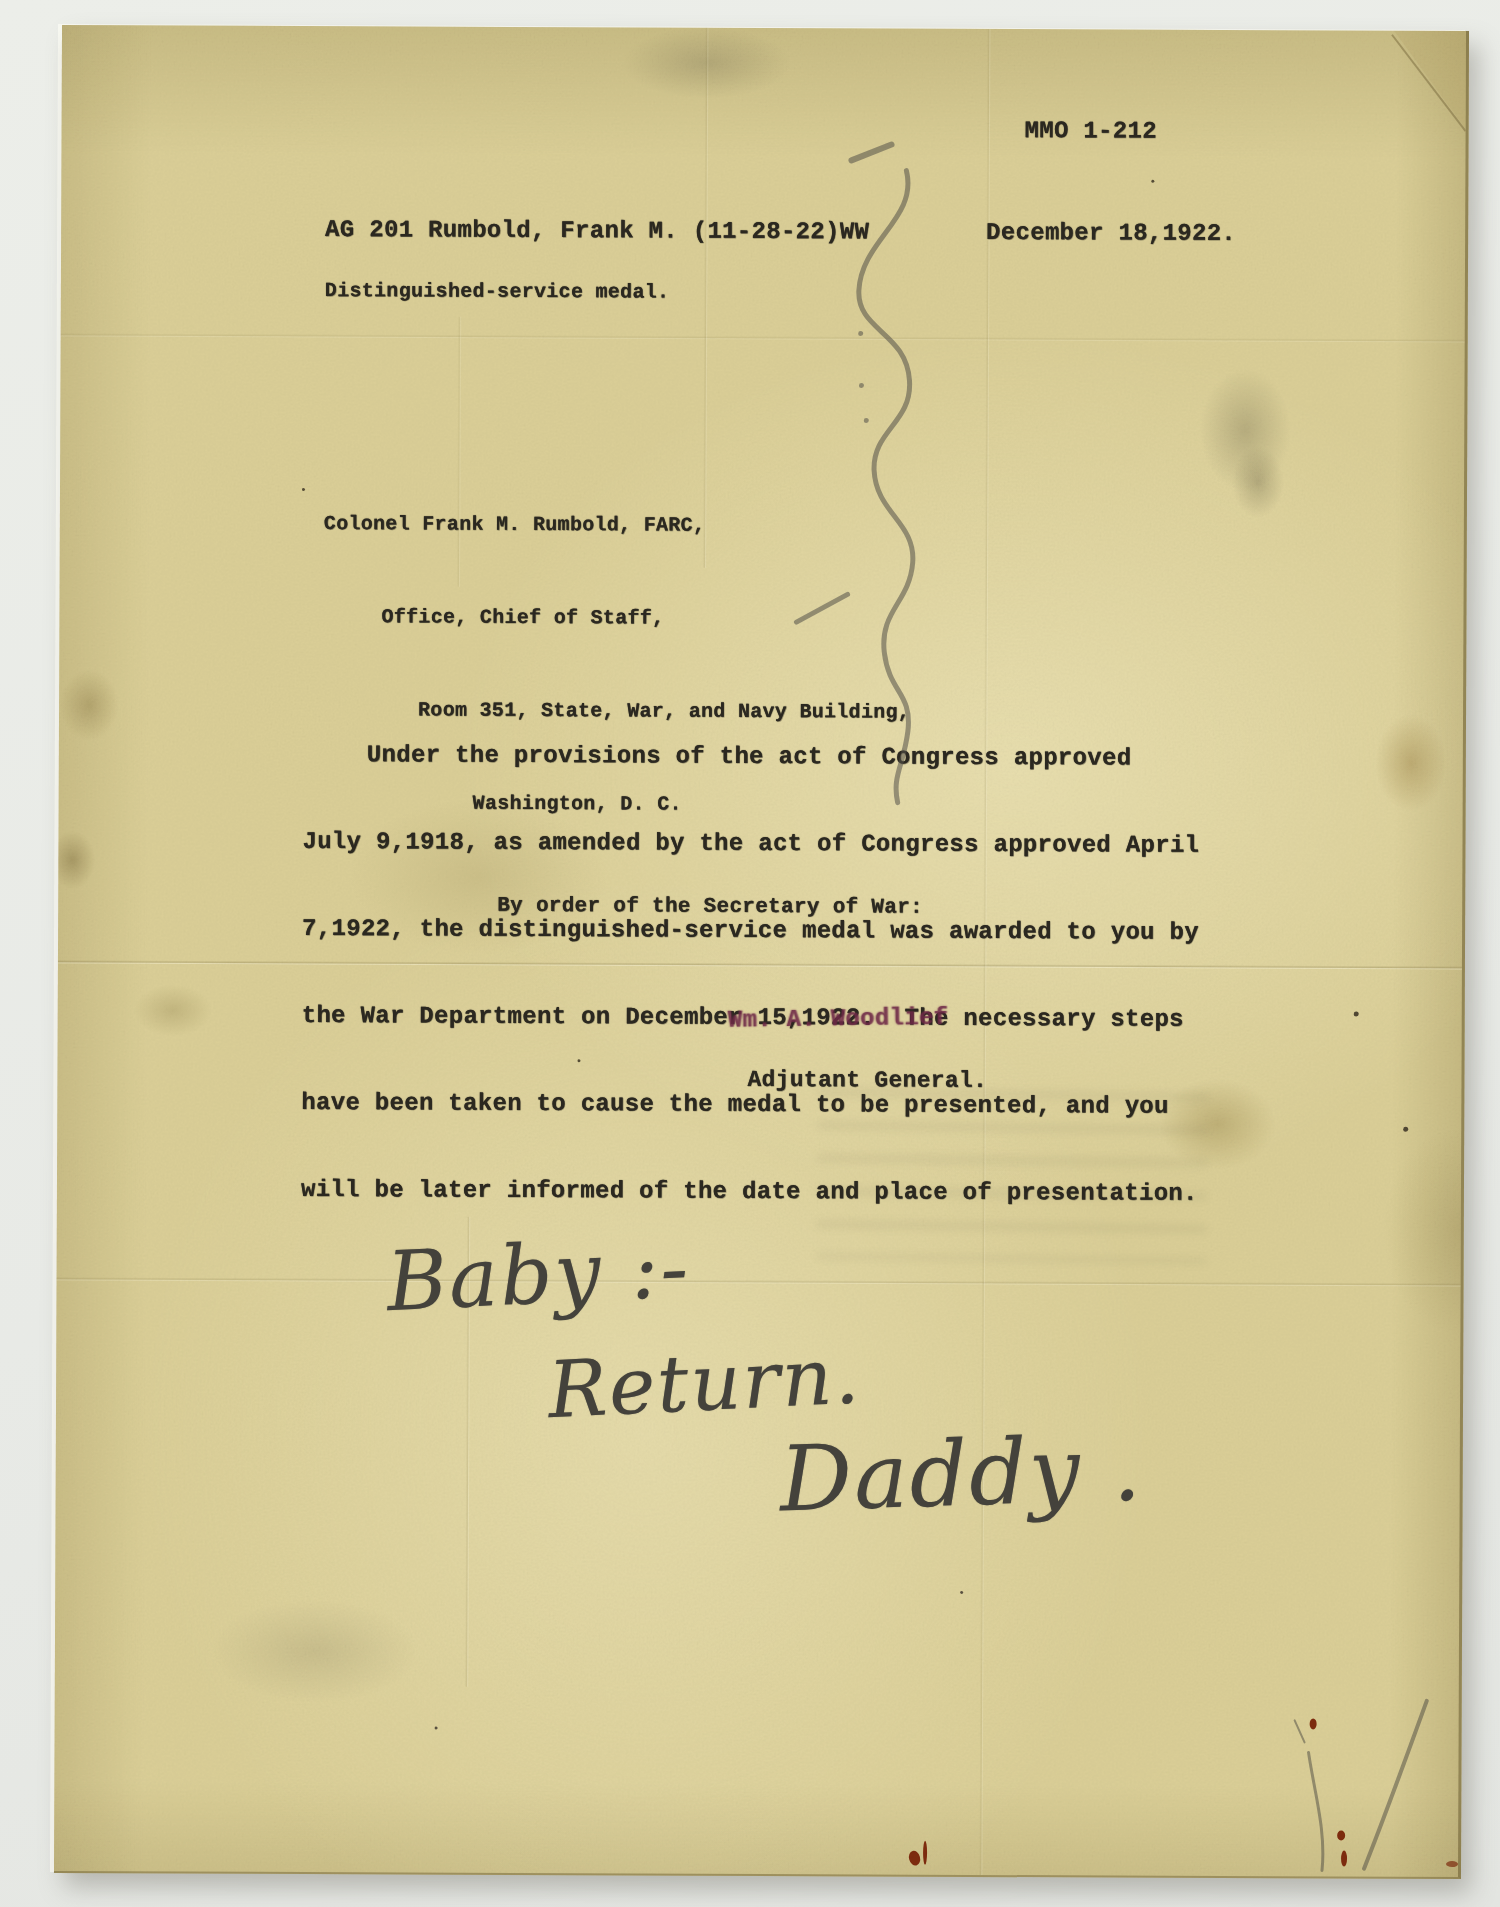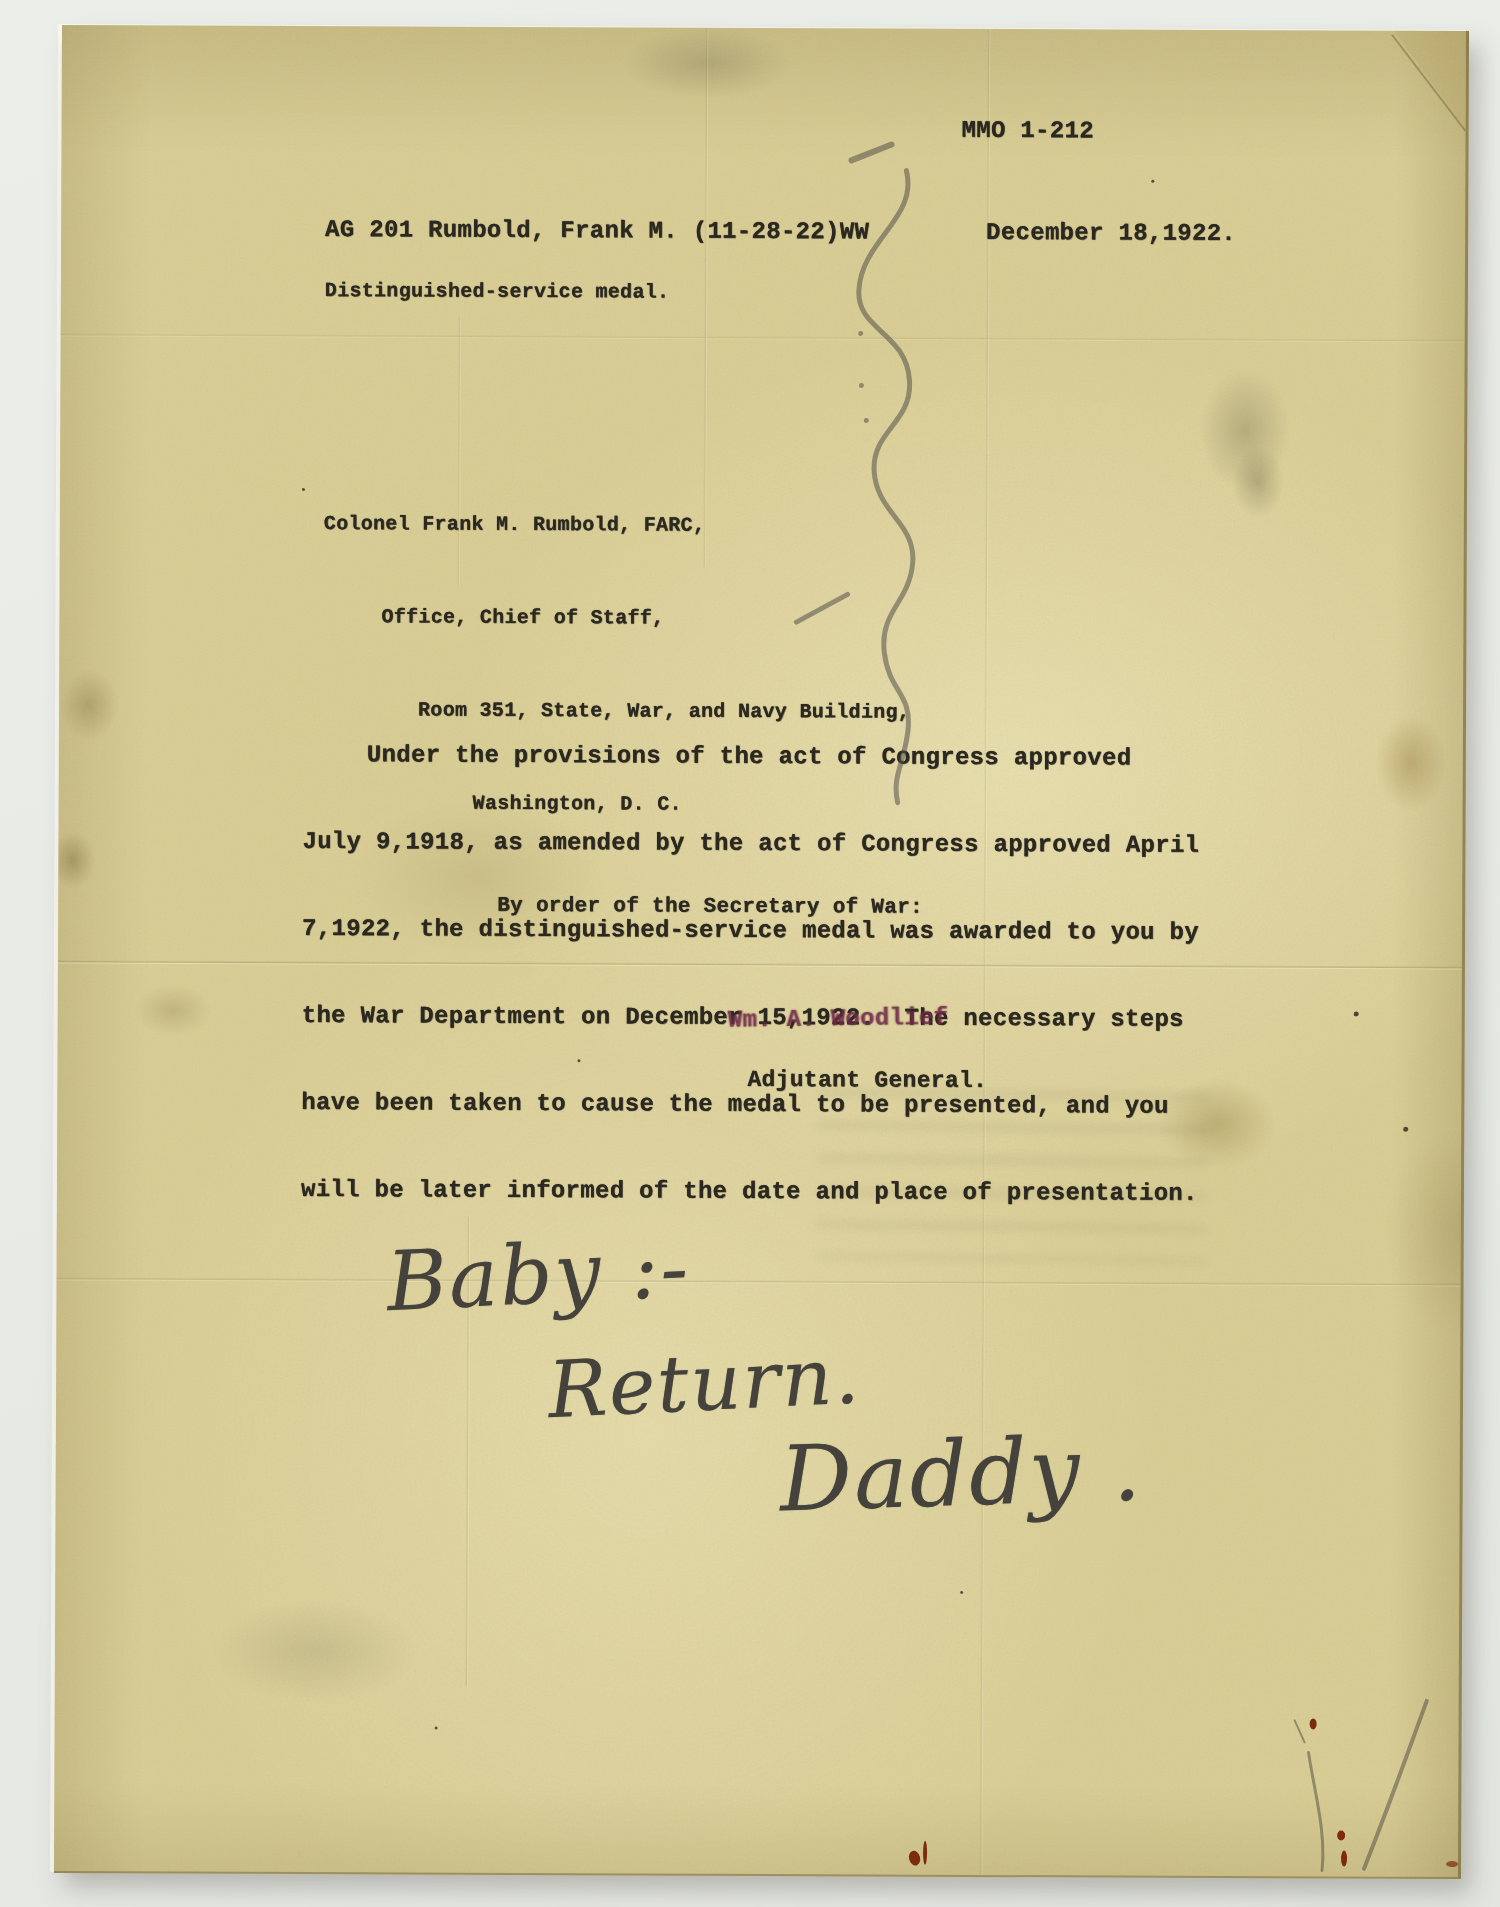--- a/index.html
+++ b/index.html
@@ -77,21 +77,21 @@
     <div class="crease h" style="top:308px;opacity:.4"></div>
     <div class="crease h" style="top:935px;opacity:.9"></div>
     <div class="crease h" style="top:1252px;opacity:.6"></div>
     <div class="crease v" style="left:925px;height:100%;opacity:.5"></div>
     <div class="crease v" style="left:643px;height:540px;opacity:.5"></div>
     <div class="crease v" style="left:397px;top:290px;height:270px;opacity:.4"></div>
     <div class="crease v" style="left:410px;top:1190px;height:470px;opacity:.6"></div>
 
     <div class="specks"></div>
 
-    <div class="typed" style="left:900px;top:87px">MMO 1-212</div>
+    <div class="typed" style="left:963px;top:87px">MMO 1-212</div>
     <div class="typed" style="left:264px;top:189px">AG 201 Rumbold, Frank M. (11-28-22)WW</div>
     <div class="typed" style="left:925px;top:189px">December 18,1922.</div>
     <div class="typed" style="left:264px;top:250px;font-size:20px">Distinguished-service medal.</div>
 
     <div class="typed addr" style="left:264px;top:420px;font-size:20px;line-height:31px">
       <div>Colonel Frank M. Rumbold, FARC,</div>
       <div class="o1">Office, Chief of Staff,</div>
       <div class="o2">Room 351, State, War, and Navy Building,</div>
       <div class="o3">Washington, D. C.</div>
     </div>

